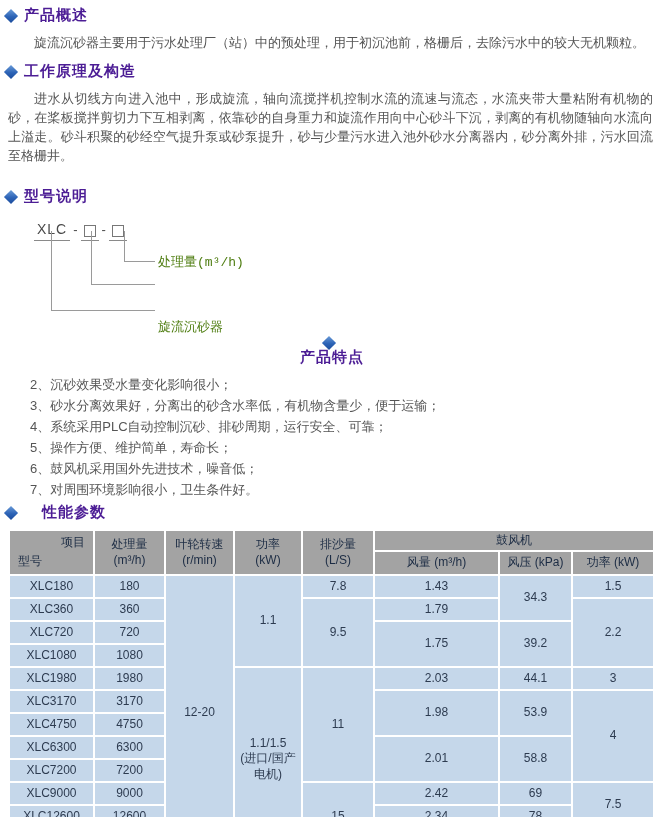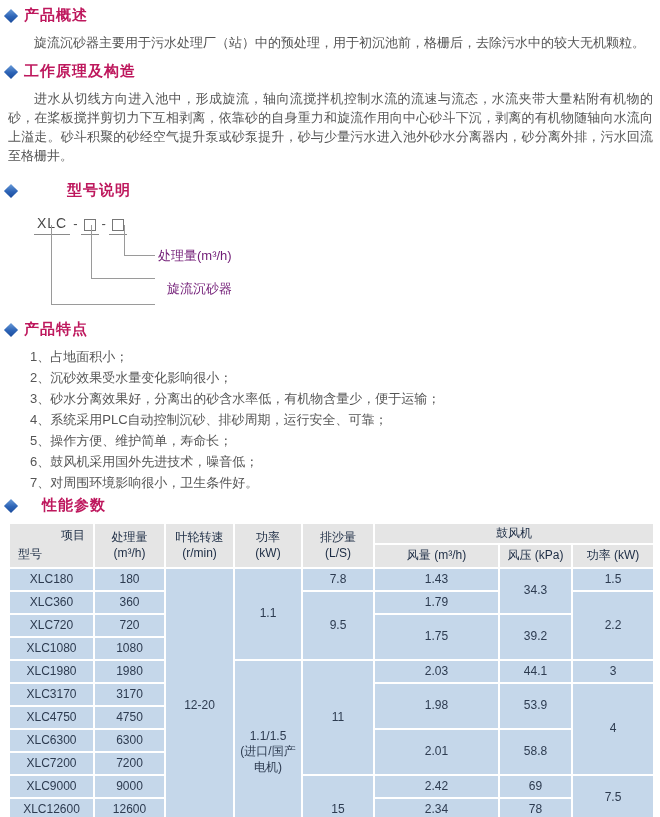--- a/index.html
+++ b/index.html
@@ -8,55 +8,55 @@
     font-family:"Liberation Sans","DejaVu Sans",sans-serif;
     color:#4f4f4f;position:relative;
   }
   
   .sec-h{display:flex;align-items:center;margin-left:4px;}
   .sec-h .diamond{
     width:10px;height:10px;transform:rotate(45deg);
     background:linear-gradient(135deg,#6a9bd8 0%,#2c63b6 55%,#1c4c9c 100%);
     margin:0 8px 0 2px;flex:0 0 auto;
   }
-  .sec-h .t{font-size:15px;font-weight:bold;color:#be185d;letter-spacing:1px;}
+  .sec-h .t{font-size:15px;font-weight:bold;color:#4c1d95;letter-spacing:1px;}
   
   .para{
     margin:8px 7px 0 8px;font-size:13px;line-height:19px;
     text-indent:2em;color:#555;text-align:justify;
   }
   
   .diagram{position:relative;height:112px;margin-top:4px;font-size:13px;color:#555;}
   .code-row{position:absolute;left:34px;top:12px;display:flex;align-items:flex-start;color:#4a4a4a;}
   .useg{border-bottom:1px solid #8a8a8a;padding:0 3px 3px 3px;display:inline-flex;align-items:flex-start;}
   .code-text{font-size:14px;letter-spacing:1px;line-height:15px;}
   .dash{margin:0 3px;line-height:15px;color:#4a4a4a;}
   .mbox{width:10px;height:10px;border:1px solid #777;background:#fff;margin-top:3px;}
   .conn{position:absolute;border-left:1px solid #9a9a9a;border-bottom:1px solid #9a9a9a;}
   .conn1{left:124px;top:21px;width:30px;height:30px;}
   .conn2{left:91px;top:21px;width:63px;height:53px;}
   .conn3{left:51px;top:21px;width:103px;height:79px;}
-  .dlabel{position:absolute;left:158px;white-space:nowrap;color:#701a75;}
+  .dlabel{position:absolute;left:158px;white-space:nowrap;color:#4d7c0f;font-family:Liberation Mono, monospace;}
   .l1{top:43px;}
   .l2{top:66px;}
-  .l3{top:76px;margin-left:9px;}
+  .l3{top:108px;}
   
   .features{list-style:none;margin:7px 0 0 0;padding:0 0 0 30px;}
   .features li{font-size:13px;line-height:21px;color:#555;}
   
   .perf{
     border-collapse:collapse;table-layout:fixed;width:645px;
     margin:7px 0 0 8px;font-size:12px;
   }
   .perf th,.perf td{
     border:2px solid #fff;text-align:center;vertical-align:middle;
     white-space:pre-line;padding:0 2px;line-height:1.3;
     overflow:hidden;
   }
-  .perf th{background:#e5e5e5;color:#1c2c44;font-weight:normal;}
+  .perf th{background:#a3a3a3;color:#1c2c44;font-weight:normal;}
   .perf td{background:#c5d7ea;color:#2d3b50;}
   .perf thead tr.gr{height:21px;}
   .perf thead tr.sub{height:24px;}
   .perf tbody tr{height:23px;}
   th.corner{position:relative;}
   th.corner .c-top{position:absolute;top:4px;right:8px;}
   th.corner .c-bottom{position:absolute;bottom:4px;left:8px;font-family:Liberation Serif, serif;}
 </style>
 </head>
 <body>
@@ -68,21 +68,21 @@
     <span class="t">产品概述</span>
   </div>
   <p class="para">旋流沉砂器主要用于污水处理厂（站）中的预处理，用于初沉池前，格栅后，去除污水中的较大无机颗粒。</p>
 
   <div class="sec-h" style="margin-top:10px;">
     <span class="diamond"></span>
     <span class="t">工作原理及构造</span>
   </div>
   <p class="para">进水从切线方向进入池中，形成旋流，轴向流搅拌机控制水流的流速与流态，水流夹带大量粘附有机物的砂，在桨板搅拌剪切力下互相剥离，依靠砂的自身重力和旋流作用向中心砂斗下沉，剥离的有机物随轴向水流向上溢走。砂斗积聚的砂经空气提升泵或砂泵提升，砂与少量污水进入池外砂水分离器内，砂分离外排，污水回流至格栅井。</p>
 
-  <div class="sec-h" style="margin-top:16px;gap:43px;">
+  <div class="sec-h" style="margin-top:22px;">
     <span class="diamond"></span>
     <span class="t">型号说明</span>
   </div>
   <div class="diagram">
     <div class="code-row">
       <span class="useg code-text">XLC</span>
       <span class="dash">-</span>
       <span class="useg">
           <span class="mbox"></span>
         </span>
@@ -91,26 +91,25 @@
           <span class="mbox"></span>
         </span>
     </div>
     <div class="conn conn1"></div>
     <div class="conn conn2"></div>
     <div class="conn conn3"></div>
     <div class="dlabel l1">处理量(m³/h)</div>
     <div class="dlabel l3">旋流沉砂器</div>
   </div>
 
-  <div class="sec-h" style="margin-top:4px;">
+  <div class="sec-h" style="margin-top:16px;flex-direction:column;">
     <span class="diamond"></span>
     <span class="t">产品特点</span>
   </div>
   <ul class="features">
-      <li>1、占地面积小；</li>
       <li>2、沉砂效果受水量变化影响很小；</li>
       <li>3、砂水分离效果好，分离出的砂含水率低，有机物含量少，便于运输；</li>
       <li>4、系统采用PLC自动控制沉砂、排砂周期，运行安全、可靠；</li>
       <li>5、操作方便、维护简单，寿命长；</li>
       <li>6、鼓风机采用国外先进技术，噪音低；</li>
       <li>7、对周围环境影响很小，卫生条件好。</li>
     </ul>
 
   <div class="sec-h" style="margin-top:3px;gap:18px;">
     <span class="diamond"></span>

